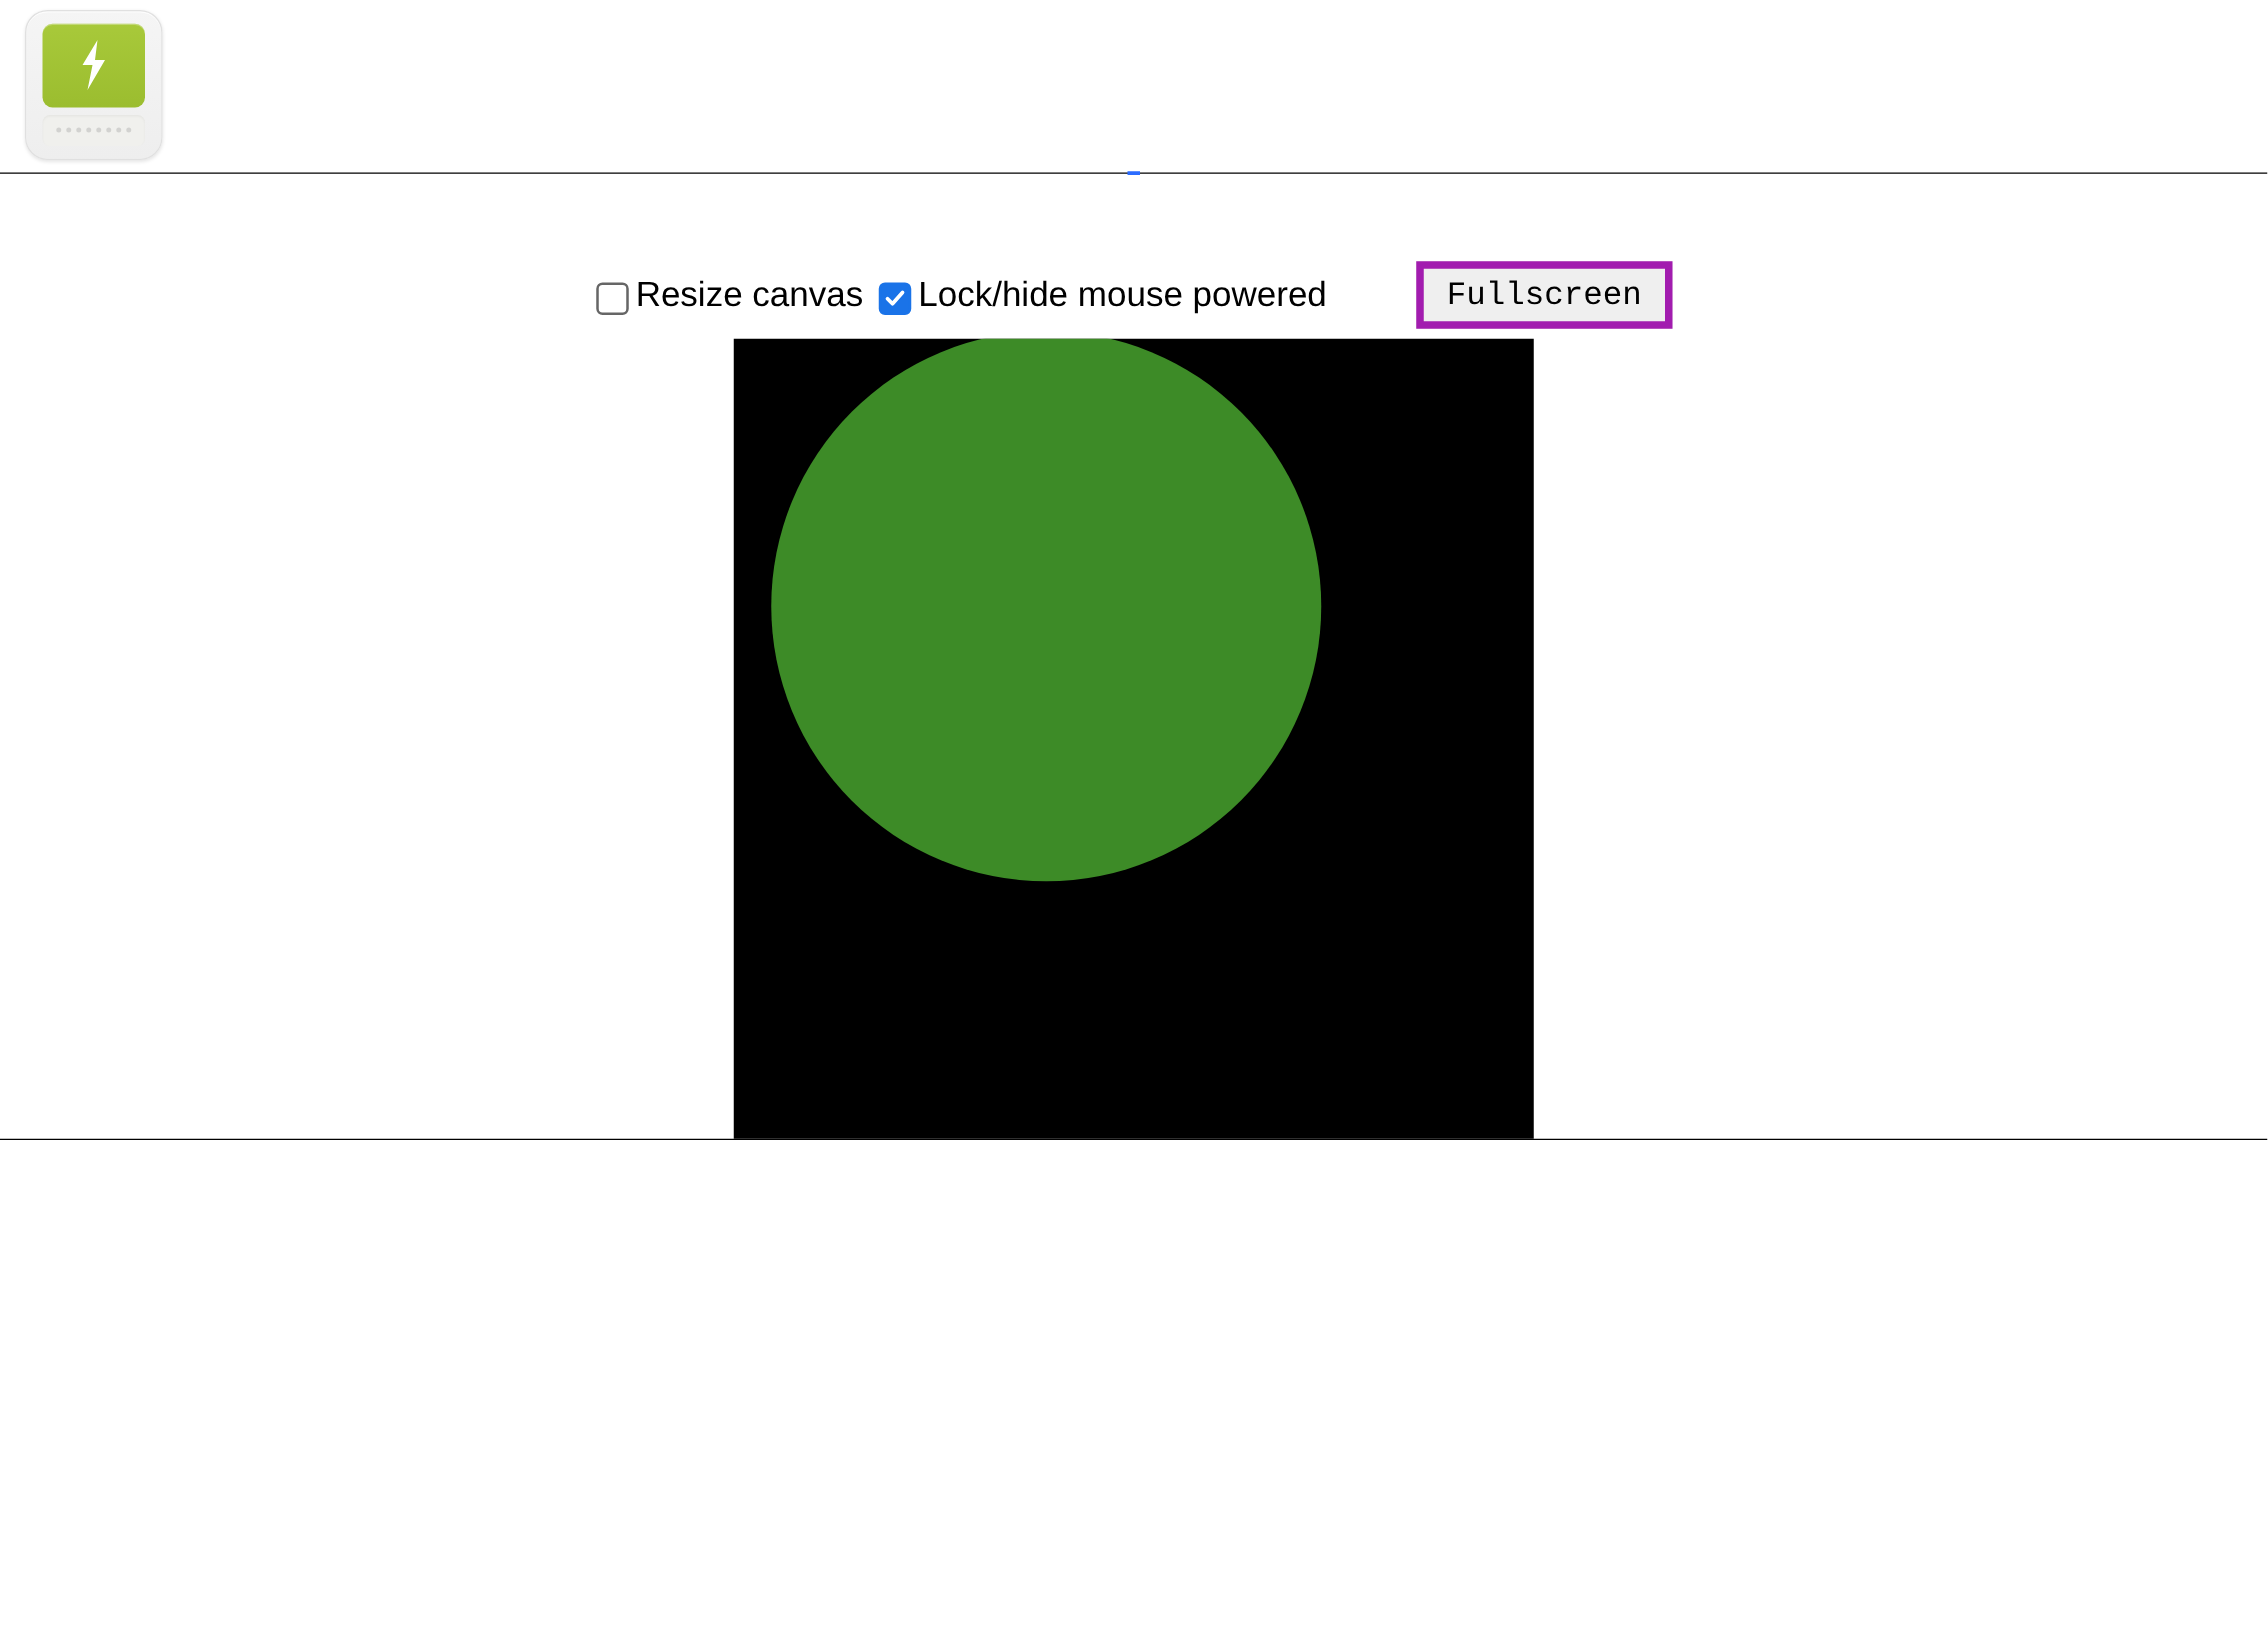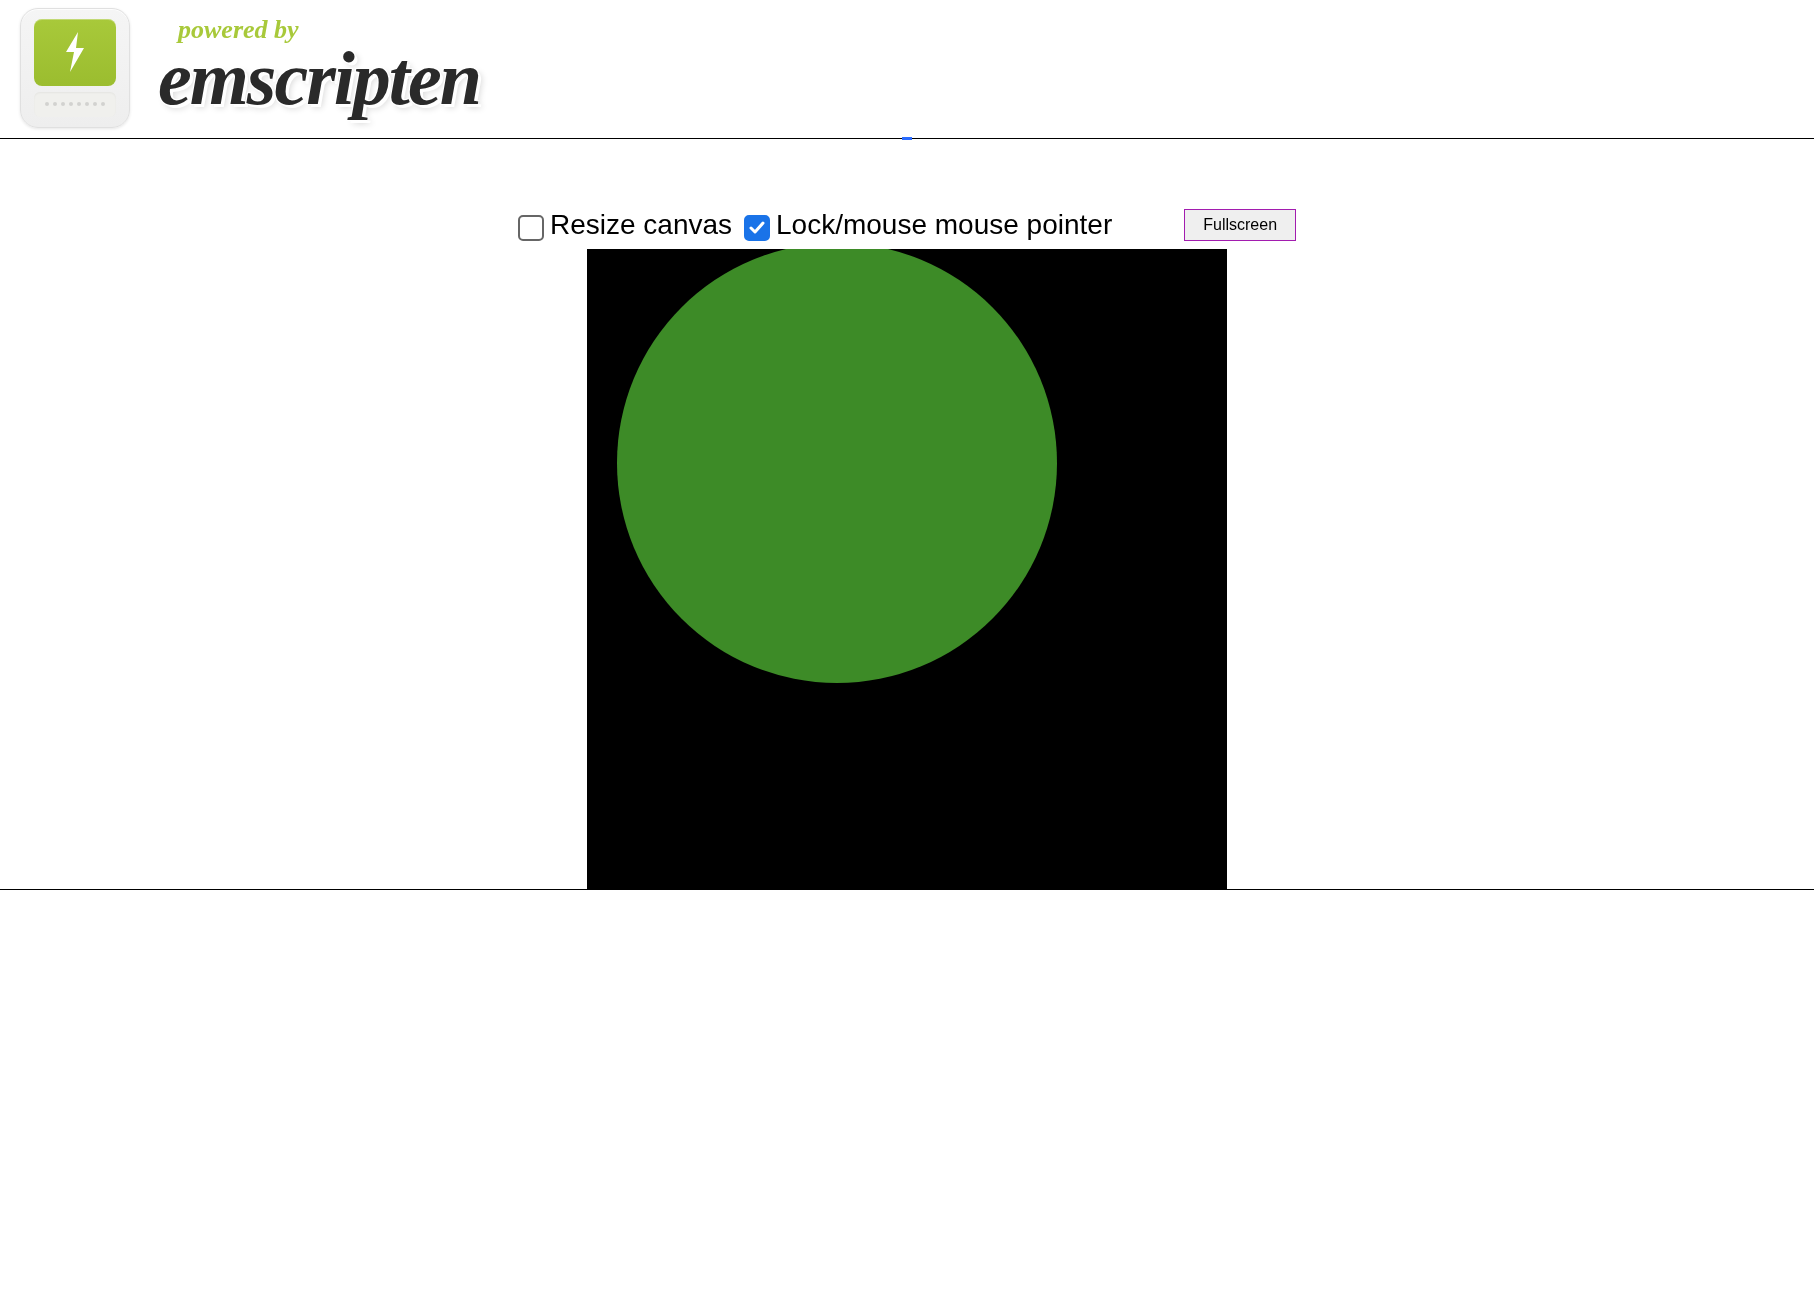--- a/index.html
+++ b/index.html
@@ -129,25 +129,25 @@
     }
     .checkbox.checked svg {
       display: block;
     }
     .checkbox svg {
       display: none;
     }
     .fullscreen-btn {
       margin-left: 60px;
       padding: 6px 18px;
-      font-size: 16px;
+      font-size: 26px;
       background: #efefef;
-      border: 1px solid #a21caf;
+      border: 6px solid #a21caf;
       cursor: pointer;
-      font-family: Liberation Sans, sans-serif;
+      font-family: Liberation Mono, monospace;
     }
     .canvas-wrap {
       display: flex;
       justify-content: center;
       margin-top: 8px;
     }
     .canvas {
       width: 640px;
       height: 640px;
       background: #000;
@@ -183,45 +183,41 @@
     <div class="logo-bottom">
       <span class="dot"></span>
         <span class="dot"></span>
         <span class="dot"></span>
       <span class="dot"></span>
         <span class="dot"></span>
         <span class="dot"></span>
       <span class="dot"></span>
         <span class="dot"></span>
     </div>
-  </div>
-  <div class="branding">
-    <div class="powered-by">powered by</div>
-    <div class="emscripten-text">emscripten</div>
   </div>
 </div>
 
 <div class="divider">
   <div class="divider-mark"></div>
 </div>
 
 <div class="controls-row">
   <label class="control-group">
     <span class="checkbox" id="cb-resize">
       
     </span>
     <span>Resize canvas</span>
   </label>
   <label class="control-group">
     <span class="checkbox checked" id="cb-lock">
       <svg width="18" height="18" viewBox="0 0 18 18">
           <path d="M3 9 L7 13 L15 4" stroke="#fff" stroke-width="3" fill="none" stroke-linecap="round" stroke-linejoin="round"></path>
         </svg>
     </span>
-    <span>Lock/mouse mouse pointer</span>
+    <span>Lock/hide mouse powered</span>
   </label>
   <button class="fullscreen-btn">Fullscreen</button>
 </div>
 
 <div class="canvas-wrap">
   <div class="canvas">
     <div class="green-circle"></div>
   </div>
 </div>
 

